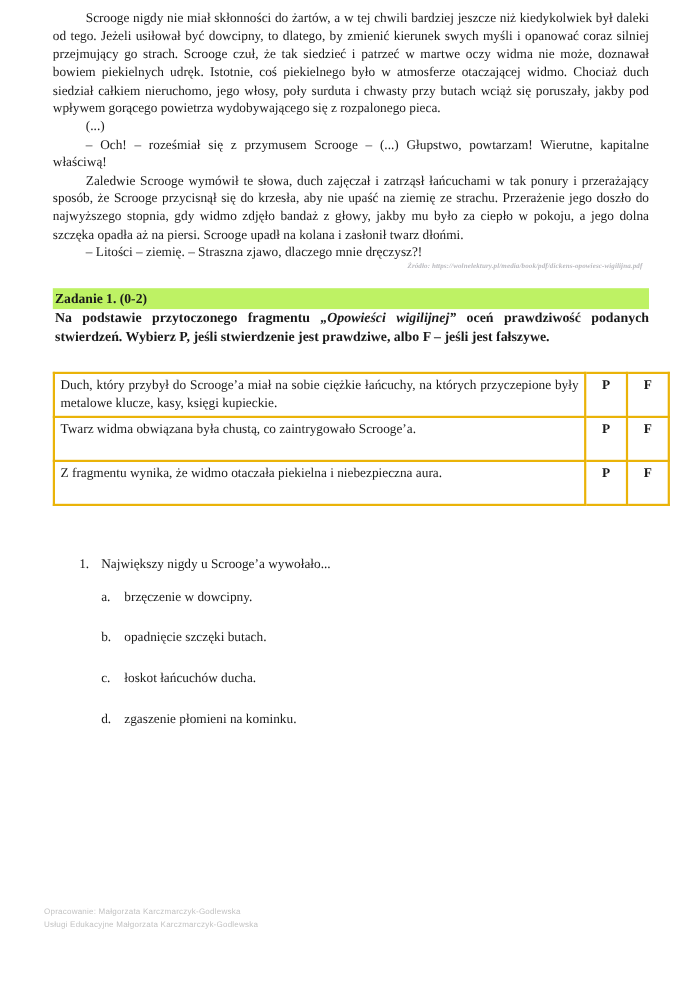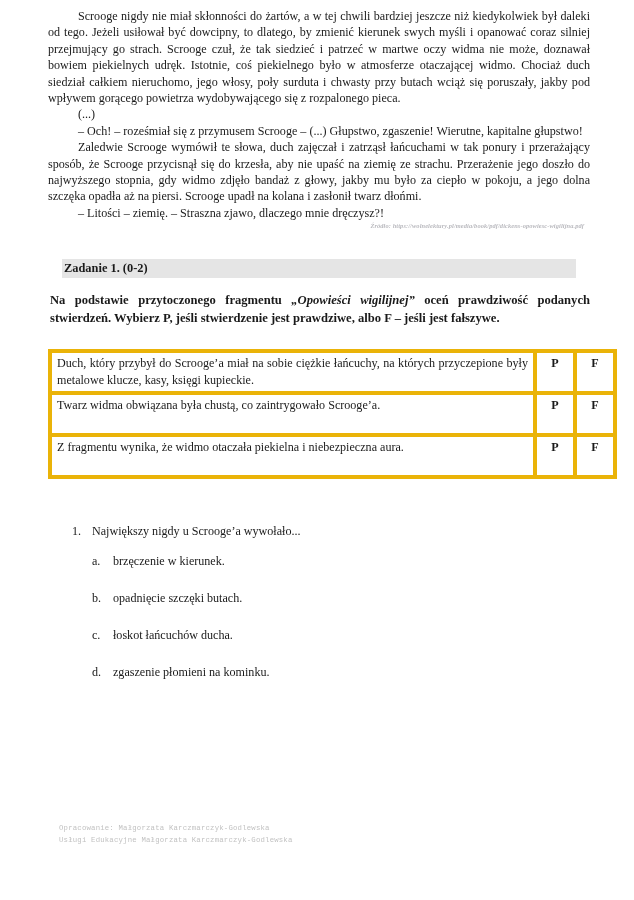--- a/index.html
+++ b/index.html
@@ -48,26 +48,26 @@
     font-size: 6.4px;
     font-style: italic;
     font-weight: bold;
     color: #b9b9be;
     letter-spacing: 0.1px;
     padding-right: 6px;
   }
 
   
   .task-band {
-    background: #e5e5e5;
+    background: #bef264;
     font-weight: bold;
     font-size: 12.4px;
     line-height: 17px;
     padding: 1px 0 1px 2px;
-    margin: 14px;
+    margin: 0;
   }
   .task-intro {
     font-weight: bold;
     font-size: 12.6px;
     line-height: 17.6px;
     text-align: justify;
     margin: 0;
     padding-left: 2px;
   }
   .task-intro .it { font-style: italic; }
@@ -76,21 +76,21 @@
   .spacer-22 { height: 22px; }
 
   
   table.tf {
     border-collapse: collapse;
     width: 525px;
     margin: 0;
     table-layout: fixed;
   }
   table.tf td {
-    border: 4px solid #eab308;
+    border: 2px solid #eab308;
     vertical-align: top;
     padding: 2px 5px 3px 5px;
     font-size: 12.1px;
     line-height: 16.2px;
   }
   table.tf td.stmt {
     text-align: justify;
     width: 471px;
   }
   table.tf td.pf {
@@ -138,40 +138,40 @@
     position: absolute;
     left: 0;
     top: 0;
     width: 16px;
     text-align: left;
   }
 
   
   .footer {
     position: absolute;
-    left: 59px;
+    left: 40px;
     bottom: 30px;
-    font-family: Liberation Mono, monospace;
+    font-family: Liberation Sans, sans-serif;
     font-size: 7.3px;
     line-height: 11.5px;
     color: #c2c2c2;
     letter-spacing: 0.2px;
   }
   .footer div { white-space: nowrap; }
 </style>
 </head>
 <body>
 
 <div class="page">
   <div class="content">
 
     <section class="passage">
       <p>Scrooge nigdy nie miał skłonności do żartów, a w tej chwili bardziej jeszcze niż kiedykolwiek był daleki od tego. Jeżeli usiłował być dowcipny, to dlatego, by zmienić kierunek swych myśli i opanować coraz silniej przejmujący go strach. Scrooge czuł, że tak siedzieć i patrzeć w martwe oczy widma nie może, doznawał bowiem piekielnych udręk. Istotnie, coś piekielnego było w atmosferze otaczającej widmo. Chociaż duch siedział całkiem nieruchomo, jego włosy, poły surduta i chwasty przy butach wciąż się poruszały, jakby pod wpływem gorącego powietrza wydobywającego się z rozpalonego pieca.</p>
       <p class="ellipsis">(...)</p>
-      <p>– Och! – roześmiał się z przymusem Scrooge – (...) Głupstwo, zgaszenie! Wierutne, kapitalne głupstwo!</p>
+      <p>– Och! – roześmiał się z przymusem Scrooge – (...) Głupstwo, powtarzam! Wierutne, kapitalne właściwą!</p>
       <p>Zaledwie Scrooge wymówił te słowa, duch zajęczał i zatrząsł łańcuchami w tak ponury i przerażający sposób, że Scrooge przycisnął się do krzesła, aby nie upaść na ziemię ze strachu. Przerażenie jego doszło do najwyższego stopnia, gdy widmo zdjęło bandaż z głowy, jakby mu było za ciepło w pokoju, a jego dolna szczęka opadła aż na piersi. Scrooge upadł na kolana i zasłonił twarz dłońmi.</p>
       <p>– Litości – ziemię. – Straszna zjawo, dlaczego mnie dręczysz?!</p>
       <div class="source">Źródło: https://wolnelektury.pl/media/book/pdf/dickens-opowiesc-wigilijna.pdf</div>
     </section>
 
     <div class="spacer-16"></div>
 
     <section>
       <div class="task-band">Zadanie 1. (0-2)</div>
       <p class="task-intro"><span>Na podstawie przytoczonego fragmentu </span><span class="it">„Opowieści wigilijnej”</span><span> oceń prawdziwość podanych stwierdzeń. Wybierz P, jeśli stwierdzenie jest prawdziwe, albo F – jeśli jest fałszywe.</span></p>
@@ -205,21 +205,21 @@
 
       <div class="spacer-22"></div>
 
       <ol class="qlist">
         <li>
           <span class="marker">1.</span>
           <span>Największy nigdy u Scrooge’a wywołało...</span>
           <ol class="sublist">
             <li>
               <span class="marker">a.</span>
-              <span>brzęczenie w kierunek.</span>
+              <span>brzęczenie w dowcipny.</span>
             </li>
             <li>
               <span class="marker">b.</span>
               <span>opadnięcie szczęki butach.</span>
             </li>
             <li>
               <span class="marker">c.</span>
               <span>łoskot łańcuchów ducha.</span>
             </li>
             <li>

